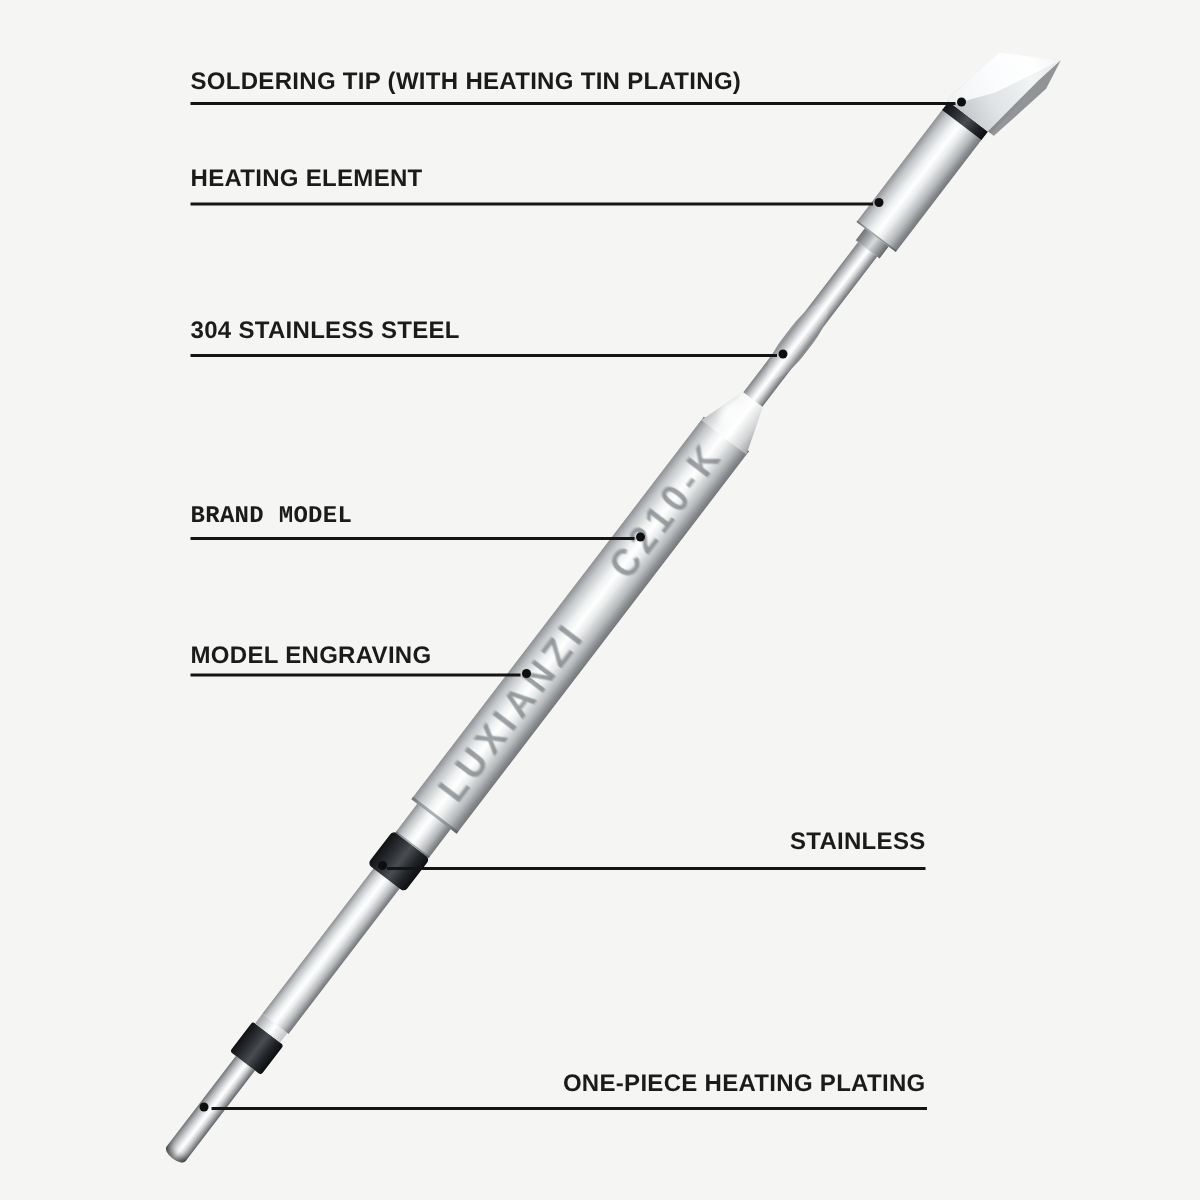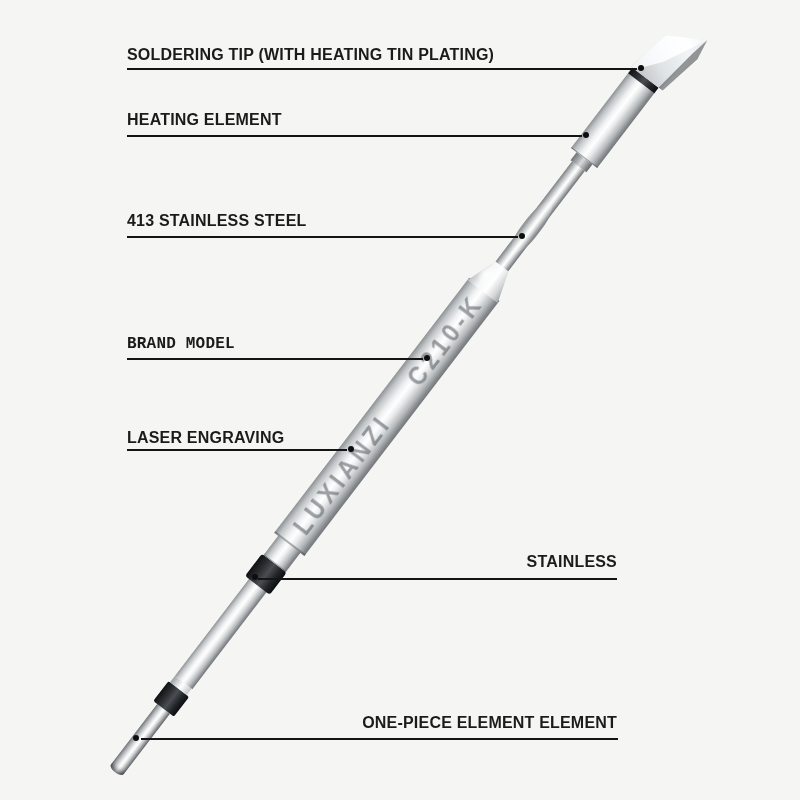--- a/index.html
+++ b/index.html
@@ -105,30 +105,30 @@
     </div>
   </div>
 
   <div id="callouts">
       <div class="callout-label" style="left: 127px; top: 46px;">SOLDERING TIP (WITH HEATING TIN PLATING)</div>
       <div class="callout-line" style="left: 127px; top: 68px; width: 510px;"></div>
       <div class="callout-dot" style="left: 641px; top: 68px;"></div>
       <div class="callout-label" style="left: 127px; top: 111px;">HEATING ELEMENT</div>
       <div class="callout-line" style="left: 127px; top: 135px; width: 455px;"></div>
       <div class="callout-dot" style="left: 586px; top: 135px;"></div>
-      <div class="callout-label" style="left: 127px; top: 212px;">413 STAINLESS STEEL</div>
+      <div class="callout-label" style="left: 127px; top: 212px;">304 STAINLESS STEEL</div>
       <div class="callout-line" style="left: 127px; top: 236px; width: 391px;"></div>
       <div class="callout-dot" style="left: 522px; top: 236px;"></div>
       <div class="callout-label" style="left: 127px; top: 335px; font-family: Liberation Mono, monospace;">BRAND MODEL</div>
       <div class="callout-line" style="left: 127px; top: 358px; width: 296px;"></div>
       <div class="callout-dot" style="left: 427px; top: 358px;"></div>
-      <div class="callout-label" style="left: 127px; top: 429px;">LASER ENGRAVING</div>
+      <div class="callout-label" style="left: 127px; top: 429px;">MODEL ENGRAVING</div>
       <div class="callout-line" style="left: 127px; top: 449px; width: 220px;"></div>
       <div class="callout-dot" style="left: 351px; top: 449px;"></div>
       <div class="callout-label right" style="right: 183px; top: 553px;">STAINLESS</div>
       <div class="callout-line" style="left: 258px; top: 578px; width: 359px;"></div>
       <div class="callout-dot" style="left: 255px; top: 577px;"></div>
-      <div class="callout-label right" style="right: 183px; top: 714px;">ONE-PIECE ELEMENT ELEMENT</div>
+      <div class="callout-label right" style="right: 183px; top: 714px;">ONE-PIECE HEATING PLATING</div>
       <div class="callout-line" style="left: 141px; top: 738px; width: 477px;"></div>
       <div class="callout-dot" style="left: 136px; top: 738px;"></div>
     </div>
 
 </div>
 
 </body></html>

